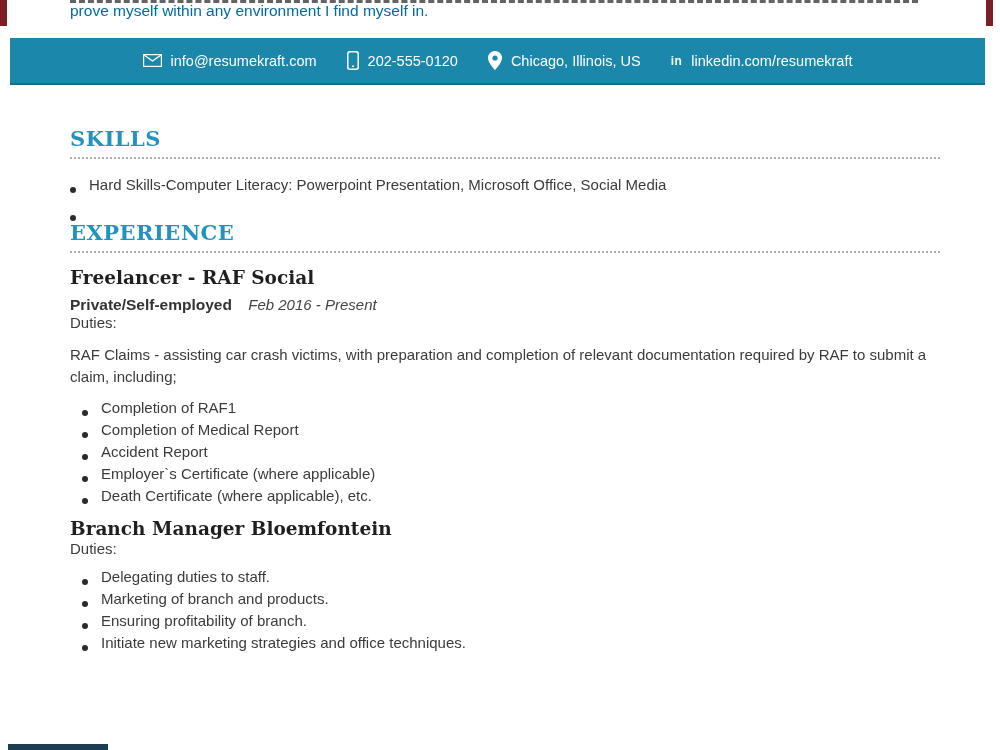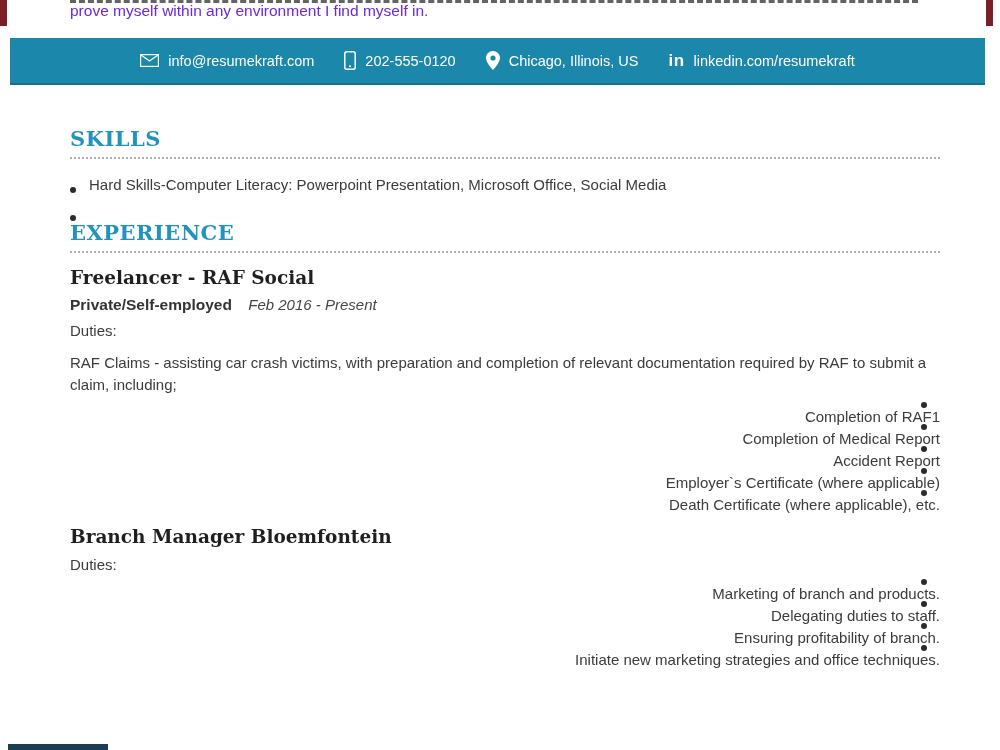--- a/index.html
+++ b/index.html
@@ -8,56 +8,56 @@
     font-family:"Liberation Sans",sans-serif;color:#3b3b3b;
   }
   
   .top-fragments{position:absolute;top:0;left:70px;right:82px;height:0;
     border-top:3px dashed #4a4a4a;opacity:.85;}
   .corner-mark{position:absolute;top:0;width:7px;height:26px;background:var(--maroon,#7b1e25);}
   .corner-mark.left{left:0;}
   .corner-mark.right{left:986px;}
   .footer-mark{position:absolute;left:8px;top:744px;width:100px;height:6px;background:var(--footer,#1d3d52);}
 
-  .top-text{position:absolute;top:2px;left:70px;font-size:15.5px;color:#6d28d9;}
+  .top-text{position:absolute;top:2px;left:70px;font-size:15.5px;color:#0369a1;}
 
   .contact-bar{
     position:absolute;top:38px;left:10px;right:15px;height:47px;
     background:var(--accent,#1b87ab);border-bottom:2px solid #15708f;box-sizing:border-box;
     display:flex;align-items:center;justify-content:center;gap:30px;
     color:#fff;font-size:14.5px;
   }
   .contact-item{display:flex;align-items:center;gap:9px;cursor:pointer;}
   .contact-item svg{display:block;}
-  .in-glyph{font-weight:700;font-size:17px;letter-spacing:.5px;line-height:1;}
+  .in-glyph{font-weight:700;font-size:12px;letter-spacing:.5px;line-height:1;}
 
   .content{position:absolute;top:85px;left:70px;right:60px;}
 
   .section-title{
     font-family:"DejaVu Serif",serif;font-weight:700;font-size:21px;line-height:24px;
     color:var(--heading,#2193be);letter-spacing:.5px;margin:0;
   }
   .mt-skills{margin-top:42px;}
   .mt-exp{}
   .dotted{border-top:2px dotted #b0b0b0;margin-top:6px;}
 
   .bullets{margin-top:6px;}
   .bullet-row{display:flex;align-items:flex-end;height:28px;font-size:15px;color:#3b3b3b;}
-  .bullets.tight .bullet-row{height:22px;flex-direction:column;}
+  .bullets.tight .bullet-row{height:22px;}
   .bullets.indented{padding-left:12px;}
   .bullet-row .dot{width:6px;height:6px;border-radius:50%;background:#2a2a2a;margin-right:13px;flex:none;}
 
   .job-title{
     font-family:"DejaVu Serif",serif;font-weight:700;font-size:18.5px;line-height:22px;
     color:#1f1f1f;margin:14px 0 0 0;
   }
   .job-meta{margin-top:7px;font-size:15.5px;}
   .job-company{font-weight:700;color:#333;}
   .job-dates{font-style:italic;color:#444;margin-left:12px;font-size:15px;}
-  .duties{margin-top:8px;font-size:15px;}
+  .duties{font-size:15px;}
   .job-desc{margin-top:13px;font-size:15px;line-height:22px;max-width:885px;}
   .job-desc:empty{display:none;}
 </style>
 </head>
 <body>
 
 <div class="page">
 
   <div class="top-fragments"></div>
   <div class="corner-mark left"></div>
@@ -147,25 +147,25 @@
         </div>
     </div>
 
     <div>
       <h3 class="job-title">Branch Manager Bloemfontein</h3>
       <div class="duties">Duties:</div>
 
       <div class="bullets tight indented">
           <div class="bullet-row">
             <span class="dot"></span>
-            <span>Marketing of branch and products.</span>
+            <span>Delegating duties to staff.</span>
           </div>
           <div class="bullet-row">
             <span class="dot"></span>
-            <span>Delegating duties to staff.</span>
+            <span>Marketing of branch and products.</span>
           </div>
           <div class="bullet-row">
             <span class="dot"></span>
             <span>Ensuring profitability of branch.</span>
           </div>
           <div class="bullet-row">
             <span class="dot"></span>
             <span>Initiate new marketing strategies and office techniques.</span>
           </div>
         </div>

